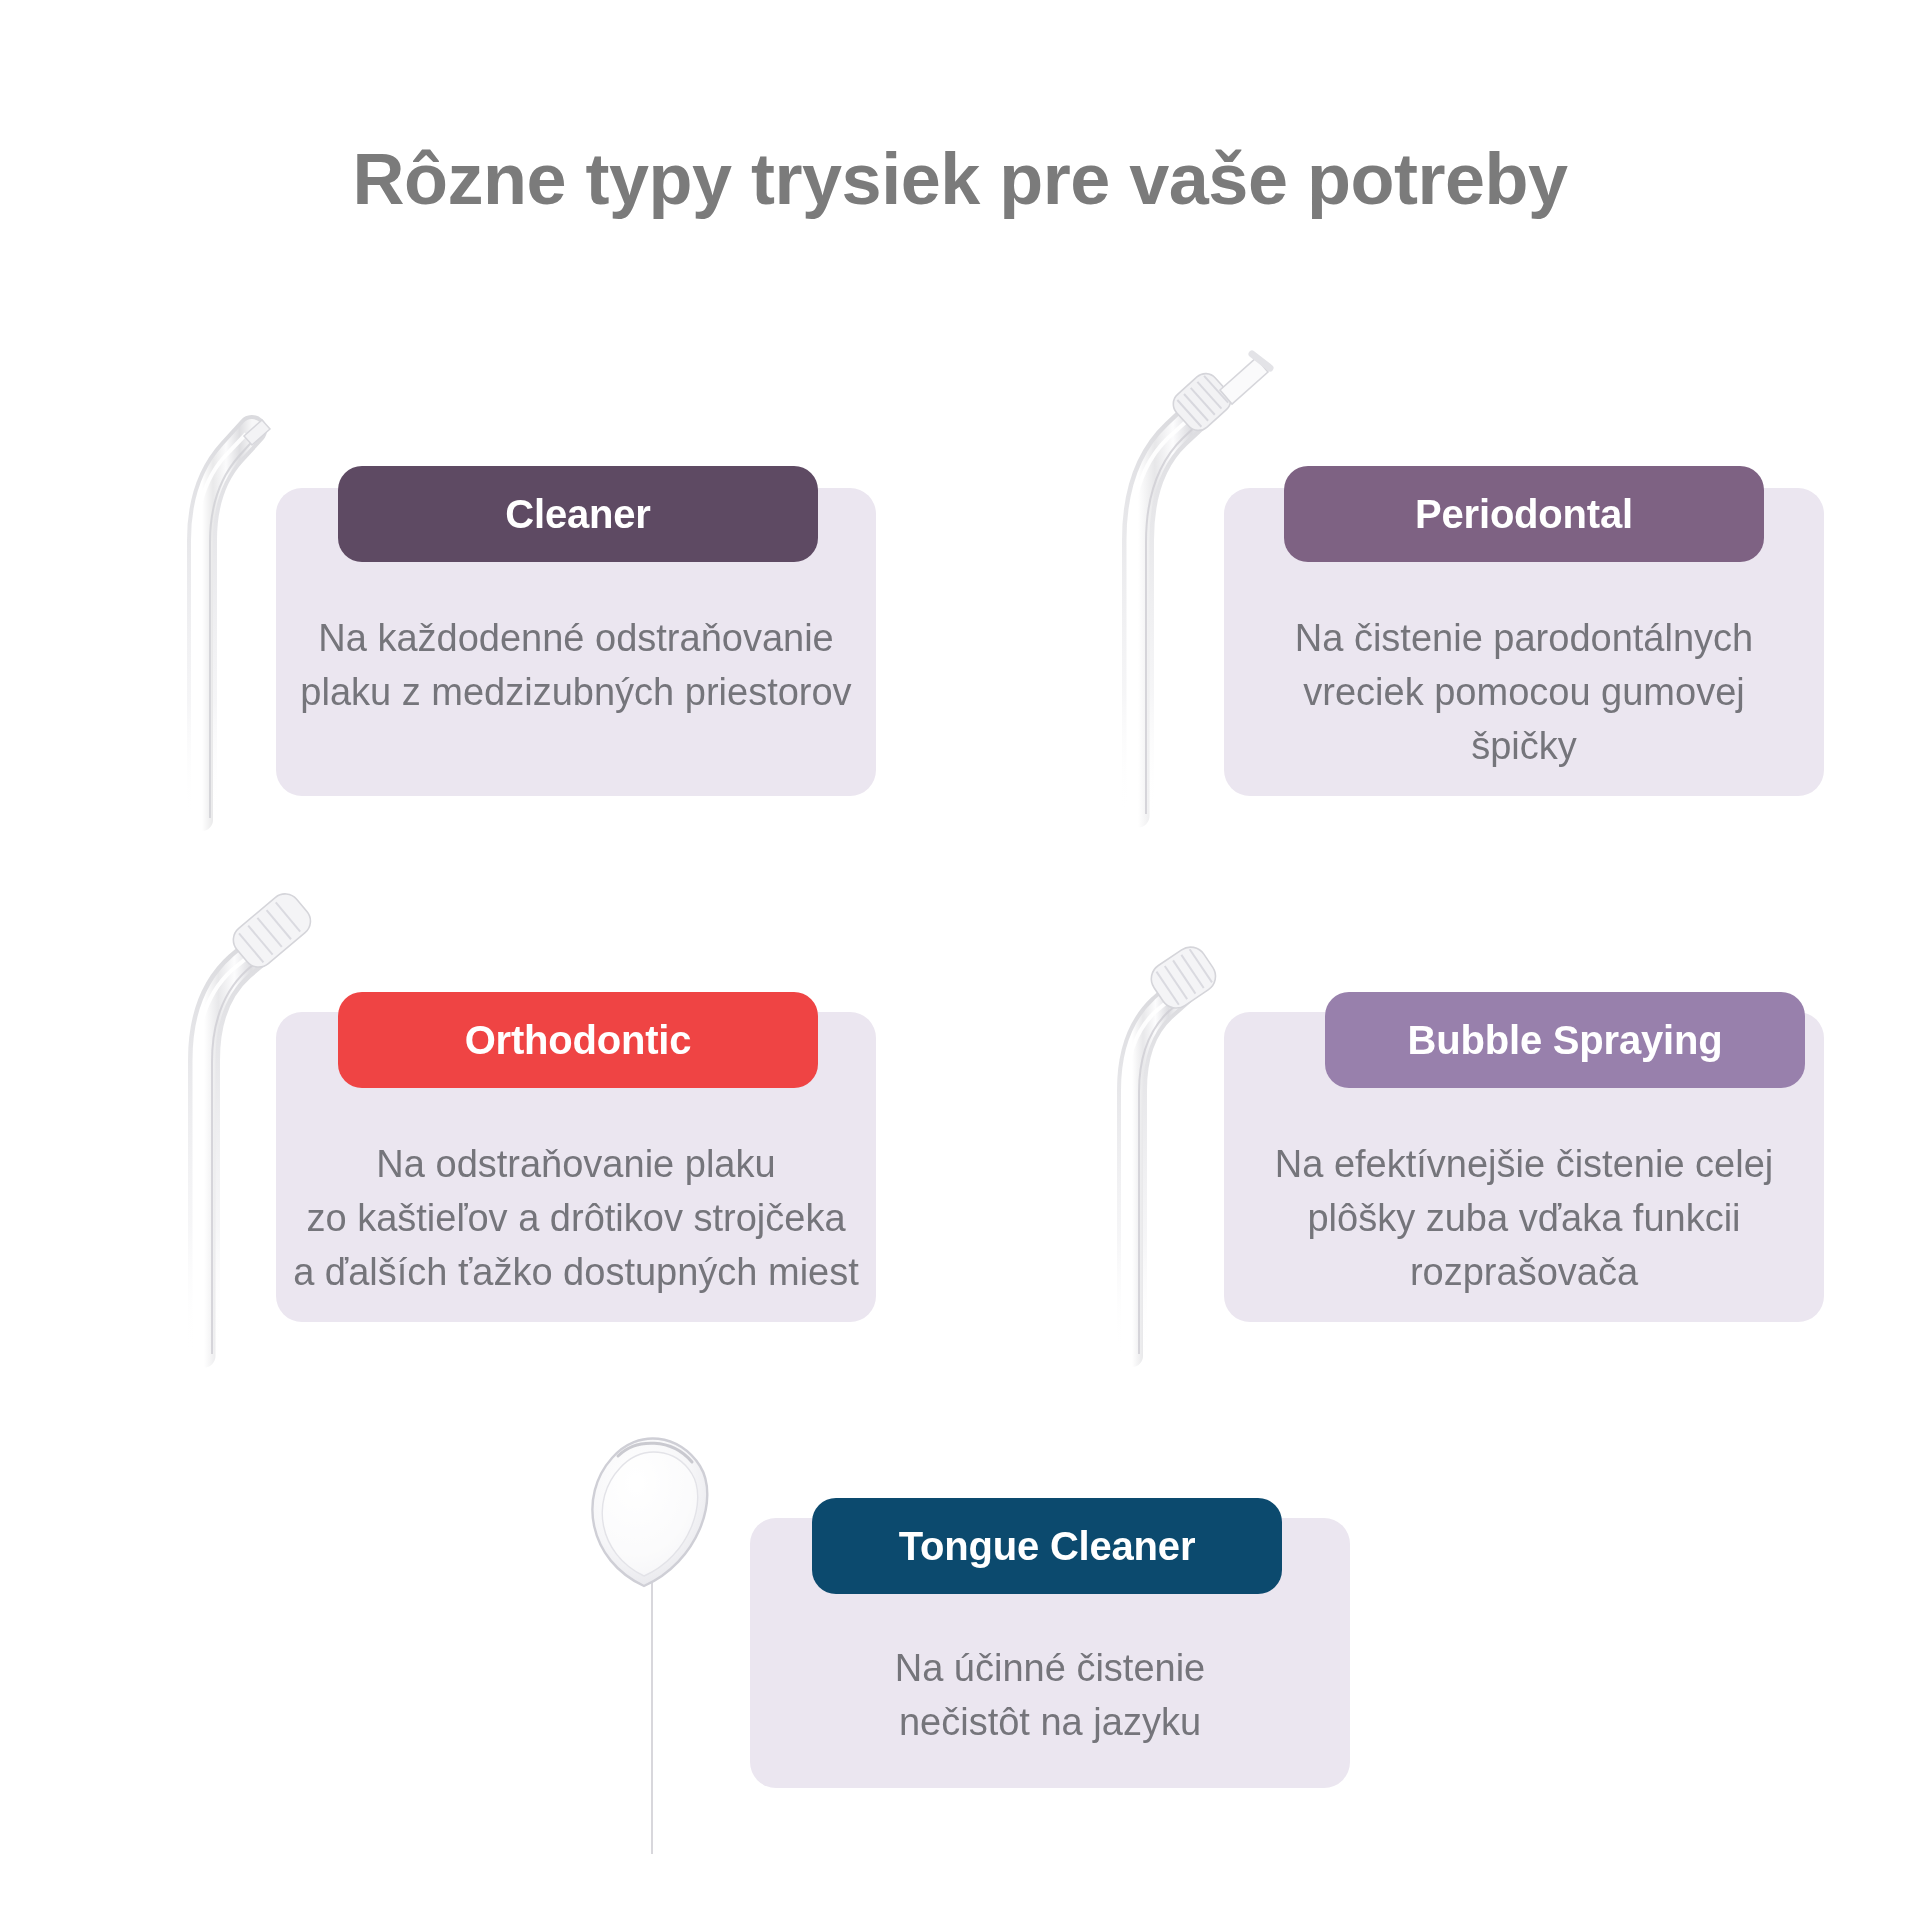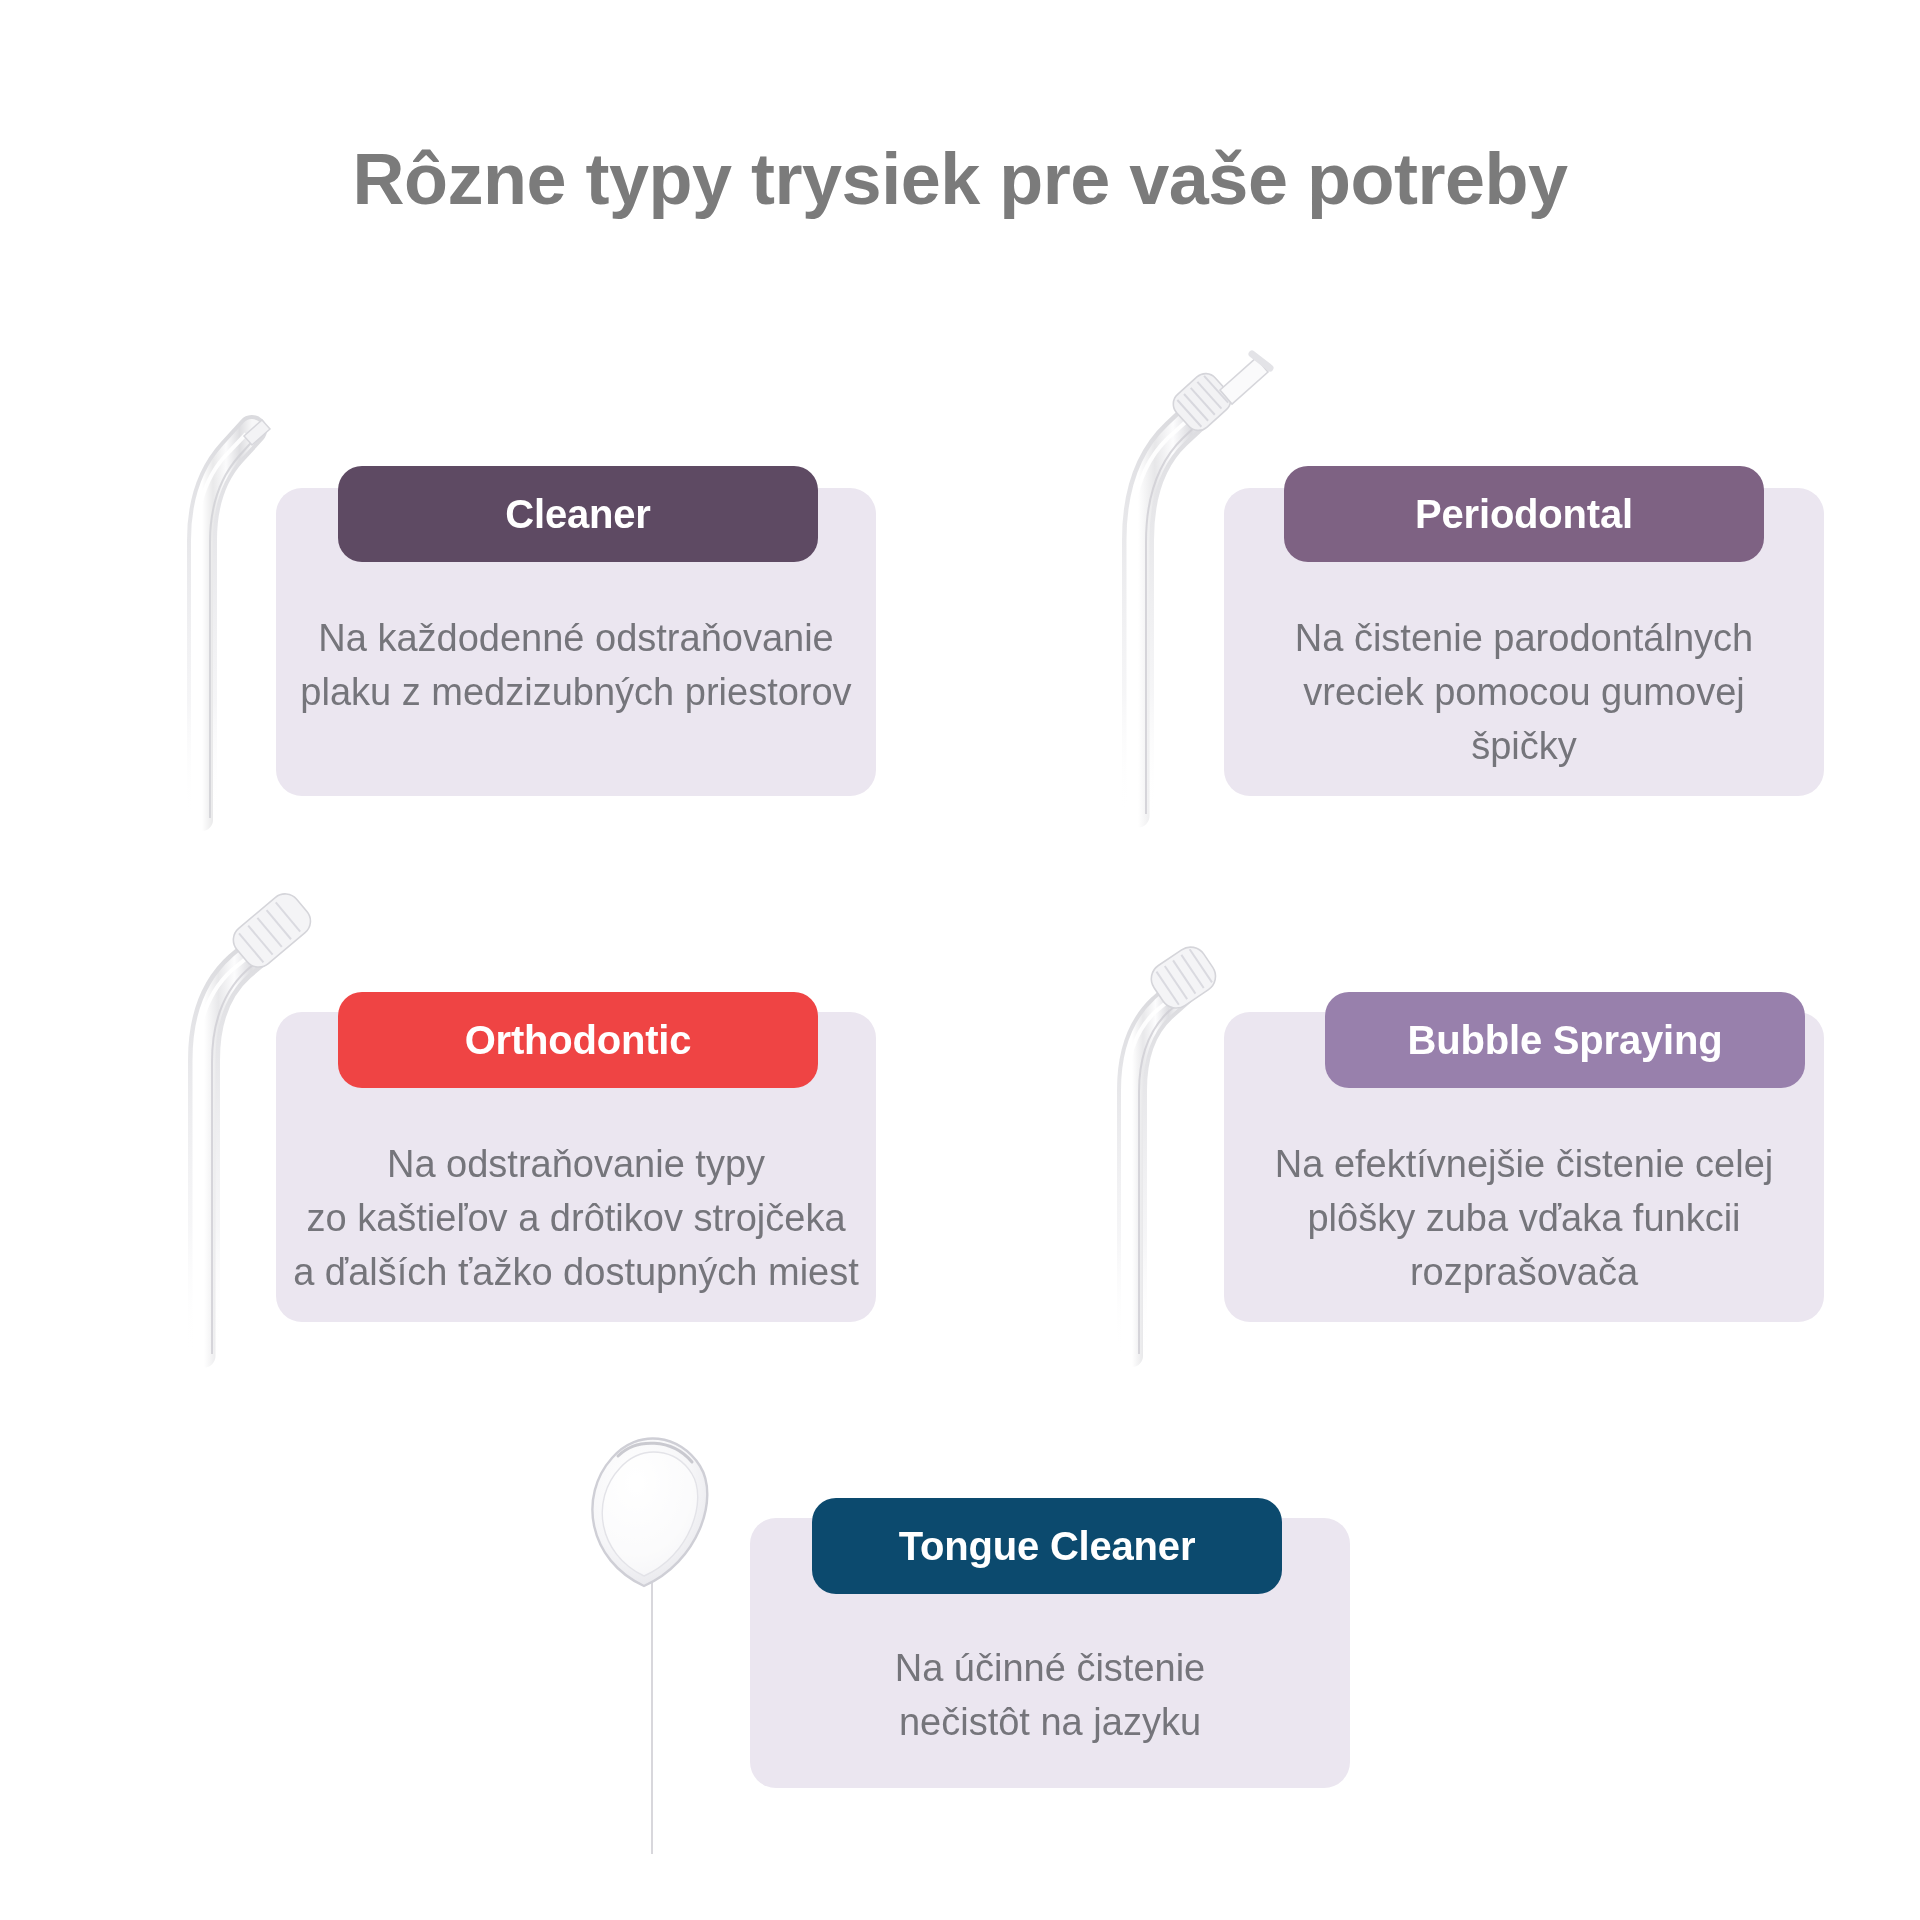--- a/index.html
+++ b/index.html
@@ -191,21 +191,21 @@
     </g>
 
     <path d="M140 60 L176 28 L188 42 L152 74 Z" fill="#fafafb" stroke="#d6d6db" stroke-width="1.6"></path>
     <path d="M172 24 L190 38" stroke="#e3e3e7" stroke-width="7" stroke-linecap="round"></path>
   </svg>
 
   <div class="card" id="card-orthodontic">
     <div class="card-panel"></div>
     <div class="card-badge">Orthodontic</div>
     <div class="card-desc">
-      <span class="ln">Na odstraňovanie typy</span>
+      <span class="ln">Na odstraňovanie plaku</span>
       <span class="ln">zo kaštieľov a drôtikov strojčeka</span>
       <span class="ln">a ďalších ťažko dostupných miest</span>
     </div>
   </div>
 
   <svg class="nozzle" id="nozzle-orthodontic" viewBox="0 0 230 500">
     <defs>
       <linearGradient id="gOrt" x1="0" y1="0" x2="1" y2="0">
         <stop offset="0%" stop-color="#ffffff"></stop>
         <stop offset="23%" stop-color="#e8e8ea"></stop>

